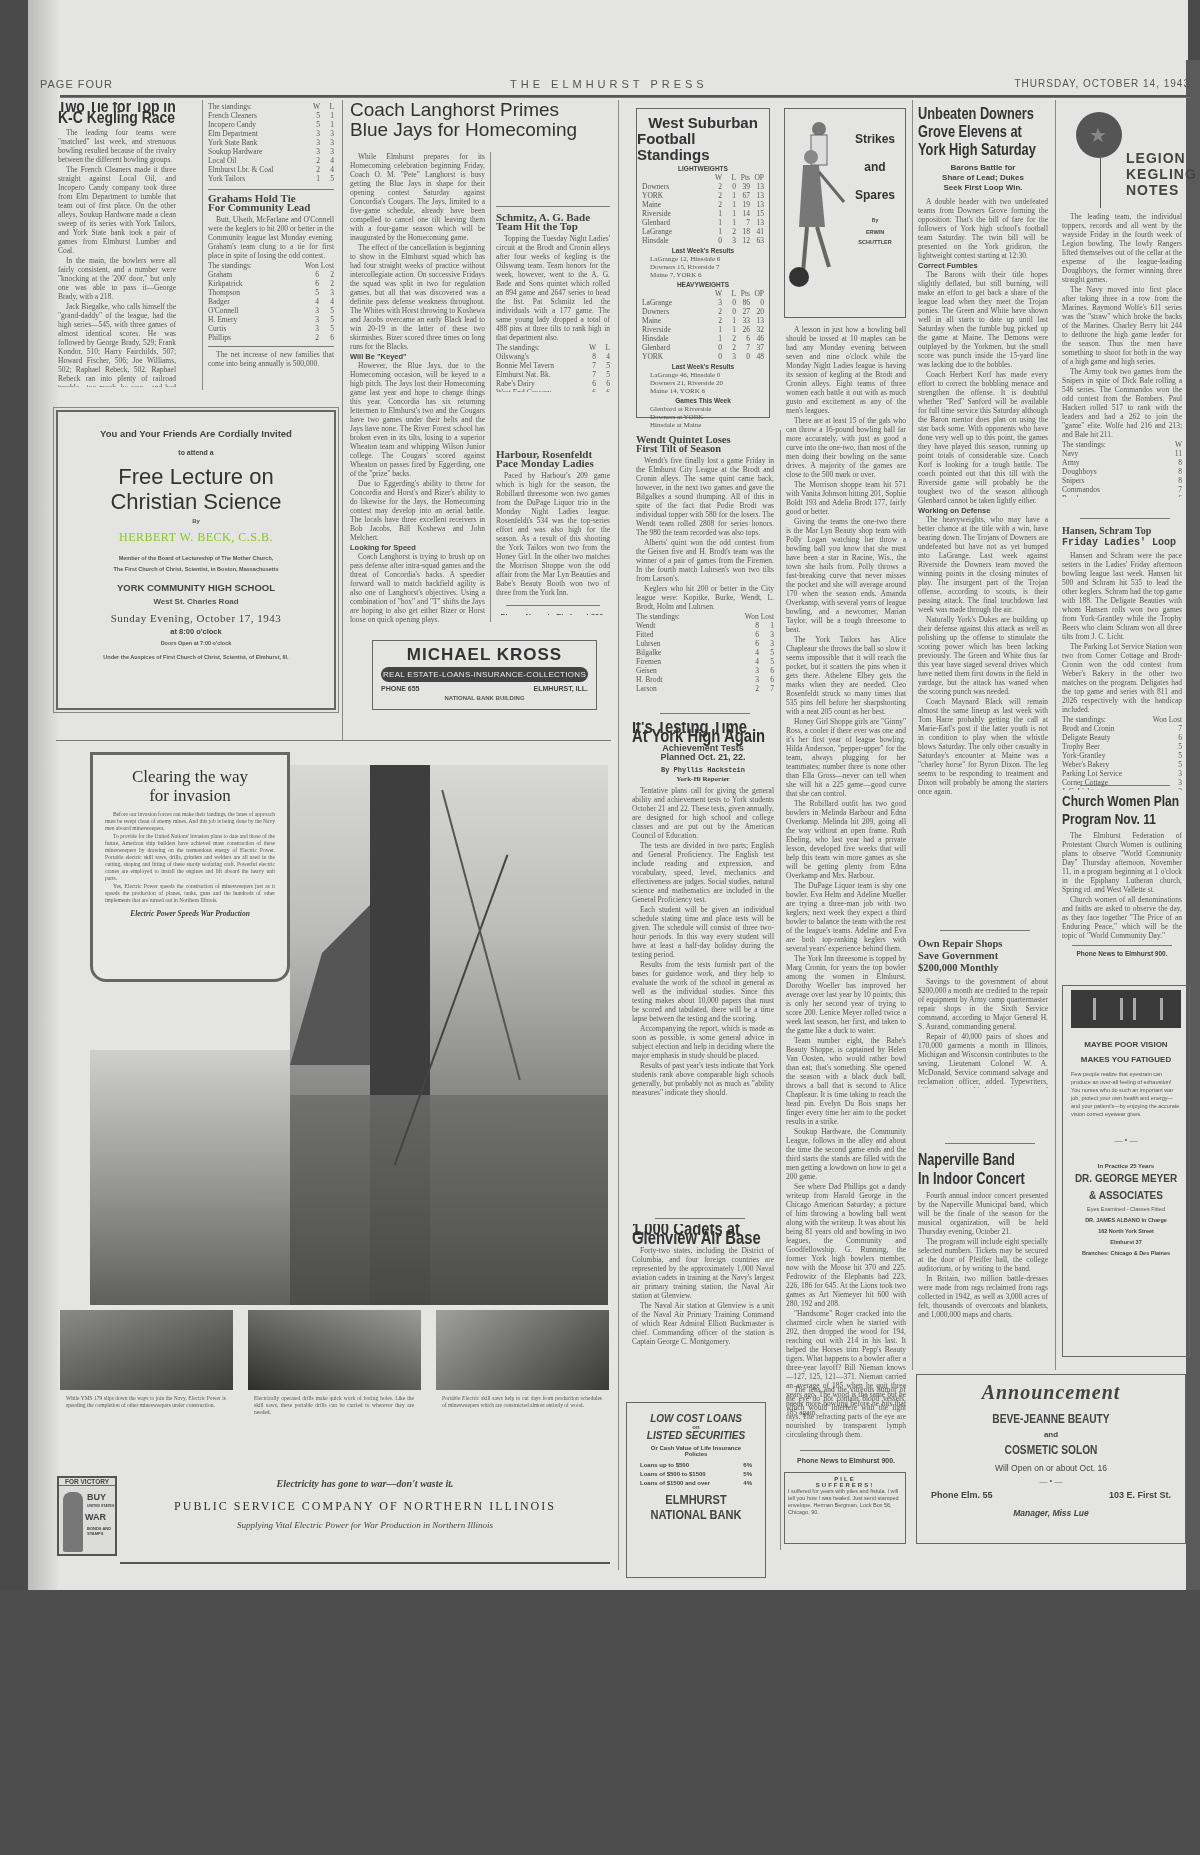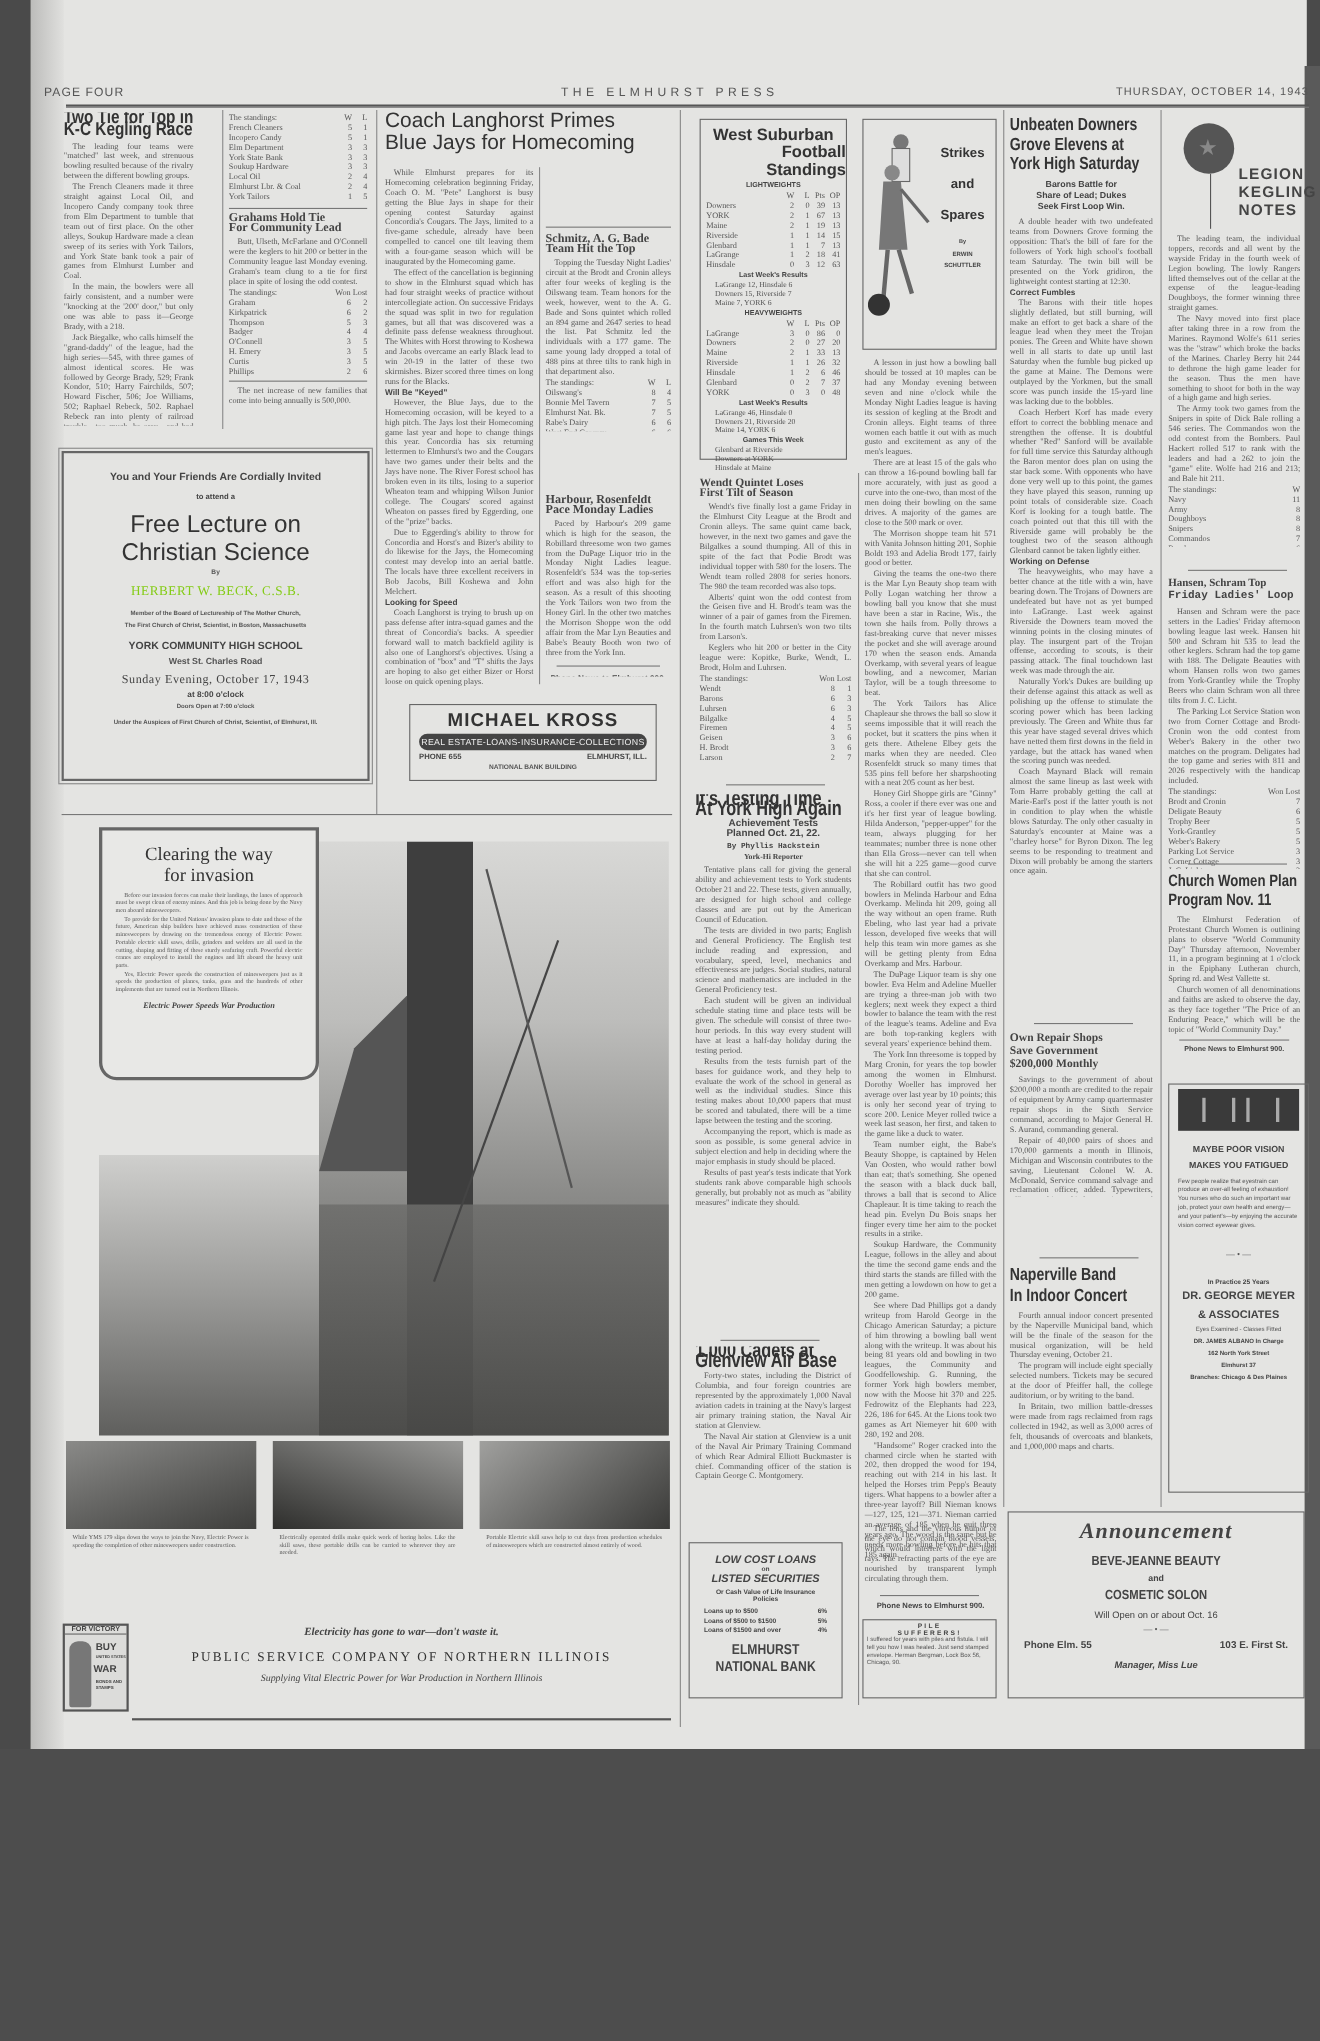--- a/index.html
+++ b/index.html
@@ -291,21 +291,21 @@
   <div class="ad-center" style="position:absolute;left:120px;top:1478px;width:490px;font-size:10px;font-style:italic;font-weight:bold;color:#444">Electricity has gone to war—don't waste it.</div>
   <div class="ad-center" style="position:absolute;left:120px;top:1499px;width:490px;font-size:12px;color:#333;letter-spacing:2px">PUBLIC SERVICE COMPANY OF NORTHERN ILLINOIS</div>
   <div class="ad-center" style="position:absolute;left:120px;top:1520px;width:490px;font-size:9px;font-style:italic;color:#444">Supplying Vital Electric Power for War Production in Northern Illinois</div>
   <div class="thin" style="left:120px;top:1562px;width:490px;height:2px;background:#555"></div>
 </div>
 
 <div class="vline" style="left:618px;top:100px;height:1470px"></div>
 
 <div class="box" style="left:636px;top:108px;width:134px;height:310px;border-width:1px">
   <div class="cond ad-center" style="font-size:15px;text-align:center;white-space:normal;line-height:16px;margin-top:6px">West Suburban</div>
-  <div class="cond ad-center" style="font-size:15px;text-align:right;white-space:normal;line-height:16px">Football Standings</div>
+  <div class="cond ad-center" style="font-size:15px;text-align:left;white-space:normal;line-height:16px">Football Standings</div>
   <div style="padding:2px 5px;font-size:7px;line-height:8px;color:#555">
     <div class="sub ad-center" style="font-size:6.5px">LIGHTWEIGHTS</div>
     <table class="tbl">
       <tbody>
           <tr>
             <td></td>
             <td class="n">W</td>
             <td class="n">L</td>
             <td class="n">Pts</td>
             <td class="n">OP</td>
@@ -448,21 +448,21 @@
         <tr>
           <td>The standings:</td>
           <td class="n" colspan="2" style="width:30px">Won Lost</td>
         </tr>
     <tr>
           <td>Wendt</td>
           <td class="n">8</td>
           <td class="n">1</td>
         </tr>
     <tr>
-          <td>Barons</td>
+          <td>Fitted</td>
           <td class="n">6</td>
           <td class="n">3</td>
         </tr>
     <tr>
           <td>Luhrsen</td>
           <td class="n">6</td>
           <td class="n">3</td>
         </tr>
     <tr>
           <td>Bilgalke</td>
@@ -510,21 +510,21 @@
 </div>
 <div class="thin" style="left:655px;top:1218px;width:90px"></div>
 
 <div class="col" style="left:632px;top:1224px;width:142px;height:160px">
   <div class="cond" style="font-size:19px;transform:scaleX(.78)">1,000 Cadets at</div>
   <div class="cond" style="font-size:19px;transform:scaleX(.78);margin-bottom:4px">Glenview Air Base</div>
   <p class="p">Forty-two states, including the District of Columbia, and four foreign countries are represented by the approximately 1,000 Naval aviation cadets in training at the Navy's largest air primary training station, the Naval Air station at Glenview.</p>
   <p class="p">The Naval Air station at Glenview is a unit of the Naval Air Primary Training Command of which Rear Admiral Elliott Buckmaster is chief. Commanding officer of the station is Captain George C. Montgomery.</p>
 </div>
 
-<div class="box" style="left:626px;top:1402px;width:140px;height:142px;border-width:1px">
+<div class="box" style="left:626px;top:1402px;width:140px;height:176px;border-width:1px">
   <div class="ad-center" style="font-family:'Liberation Sans',sans-serif;font-weight:bold;font-style:italic;font-size:10px;color:#444;margin-top:10px">LOW COST LOANS</div>
   <div class="ad-center" style="font-family:'Liberation Sans',sans-serif;font-weight:bold;font-size:6px;color:#444">on</div>
   <div class="ad-center" style="font-family:'Liberation Sans',sans-serif;font-weight:bold;font-style:italic;font-size:10px;color:#444">LISTED SECURITIES</div>
   <div class="ad-center" style="font-family:'Liberation Sans',sans-serif;font-weight:bold;font-size:6px;color:#444;margin:4px 20px">Or Cash Value of Life Insurance Policies</div>
   <table class="tbl" style="width:112px;margin:0 auto;font-family:'Liberation Sans',sans-serif;font-weight:bold;font-size:6px;color:#444">
     <tbody>
         <tr>
           <td>Loans up to $500</td>
           <td class="n">6%</td>
         </tr>

